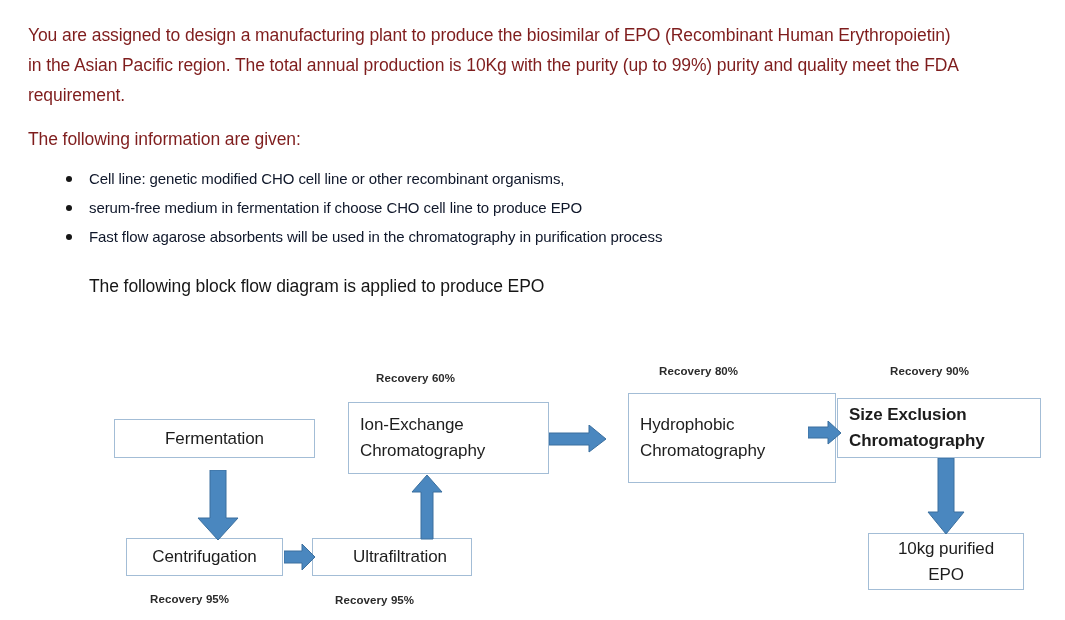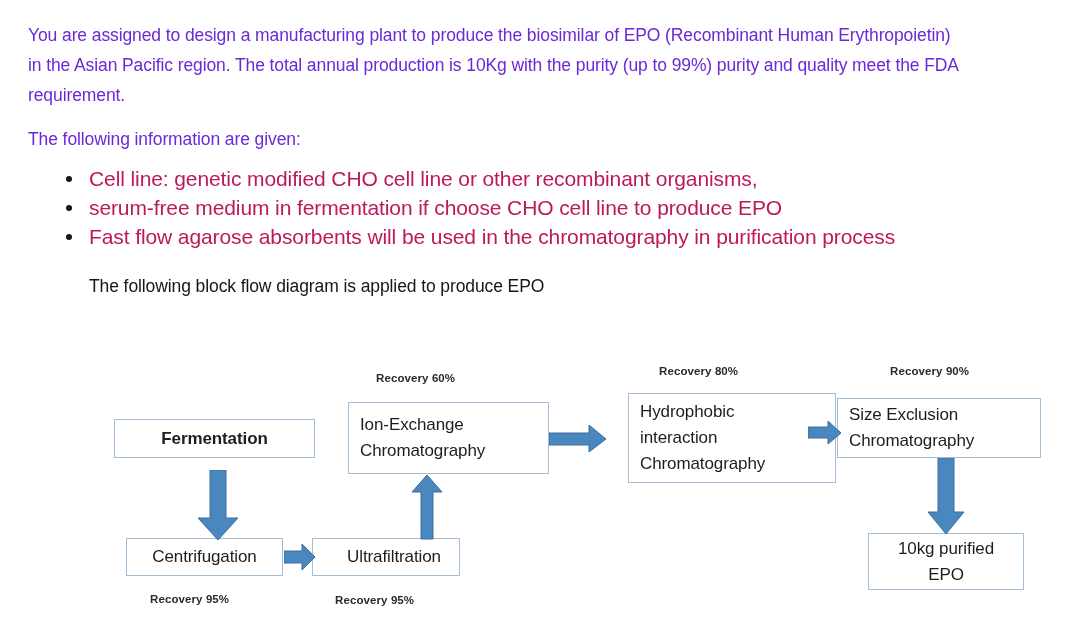--- a/index.html
+++ b/index.html
@@ -20,36 +20,36 @@
   
   #prose {
     position: absolute;
     left: 28px;
     top: 20px;
     width: 930px;
   }
   .para {
     font-size: 17.5px;
     line-height: 30px;
-    color: #6d28d9;
+    color: #7f1d1d;
     margin: 0 0 14px 0;
     letter-spacing: -0.1px;
   }
   .para.tight { margin-bottom: 10px; }
 
   ul.bullets {
     list-style: none;
     margin: 0;
     padding: 0;
   }
   ul.bullets li {
     position: relative;
-    font-size: 21px;
+    font-size: 15px;
     line-height: 29px;
-    color: #be185d;
+    color: #0f172a;
     padding-left: 61px;
     letter-spacing: -0.1px;
   }
   ul.bullets li::before {
     content: "";
     position: absolute;
     left: 38px;
     top: 12px;
     width: 6px;
     height: 6px;
@@ -118,48 +118,47 @@
 </div>
 
 <div id="diagram">
 
   <div class="reclabel" style="left:376px; top:372px;text-align:right;">Recovery 60%</div>
   <div class="reclabel" style="left:645px; top:365px;padding-left:14px;">Recovery 80%</div>
   <div class="reclabel" style="left:890px; top:365px;">Recovery 90%</div>
   <div class="reclabel" style="left:150px; top:593px;">Recovery 95%</div>
   <div class="reclabel" style="left:335px; top:594px;">Recovery 95%</div>
 
-  <div class="node center" style="left:114px; top:419px; width:201px; height:39px;font-weight:bold;">
+  <div class="node center" style="left:114px; top:419px; width:201px; height:39px;">
     <span>Fermentation</span>
   </div>
 
   <div class="node center" style="left:126px; top:538px; width:157px; height:38px;text-align:right;">
     <span>Centrifugation</span>
   </div>
 
-  <div class="node center" style="left:312px; top:538px; width:148px; height:38px;padding-left:16px;">
+  <div class="node center" style="left:312px; top:538px; width:160px; height:38px;padding-left:16px;">
     <span>Ultrafiltration</span>
   </div>
 
   <div class="node left" style="left:348px; top:402px; width:201px; height:72px;">
     <div>
       <div>Ion-Exchange</div>
       <div>Chromatography</div>
     </div>
   </div>
 
   <div class="node left" style="left:604px; top:393px; width:208px; height:90px;margin-left:24px;">
     <div>
       <div>Hydrophobic</div>
-      <div>interaction</div>
       <div>Chromatography</div>
     </div>
   </div>
 
-  <div class="node left" style="left:837px; top:398px; width:204px; height:60px;">
+  <div class="node left" style="left:837px; top:398px; width:204px; height:60px;font-weight:bold;">
     <div>
       <div>Size Exclusion</div>
       <div>Chromatography</div>
     </div>
   </div>
 
   <div class="node center" style="left:868px; top:533px; width:156px; height:57px;">
     <div>
       <div>10kg purified</div>
       <div>EPO</div>

